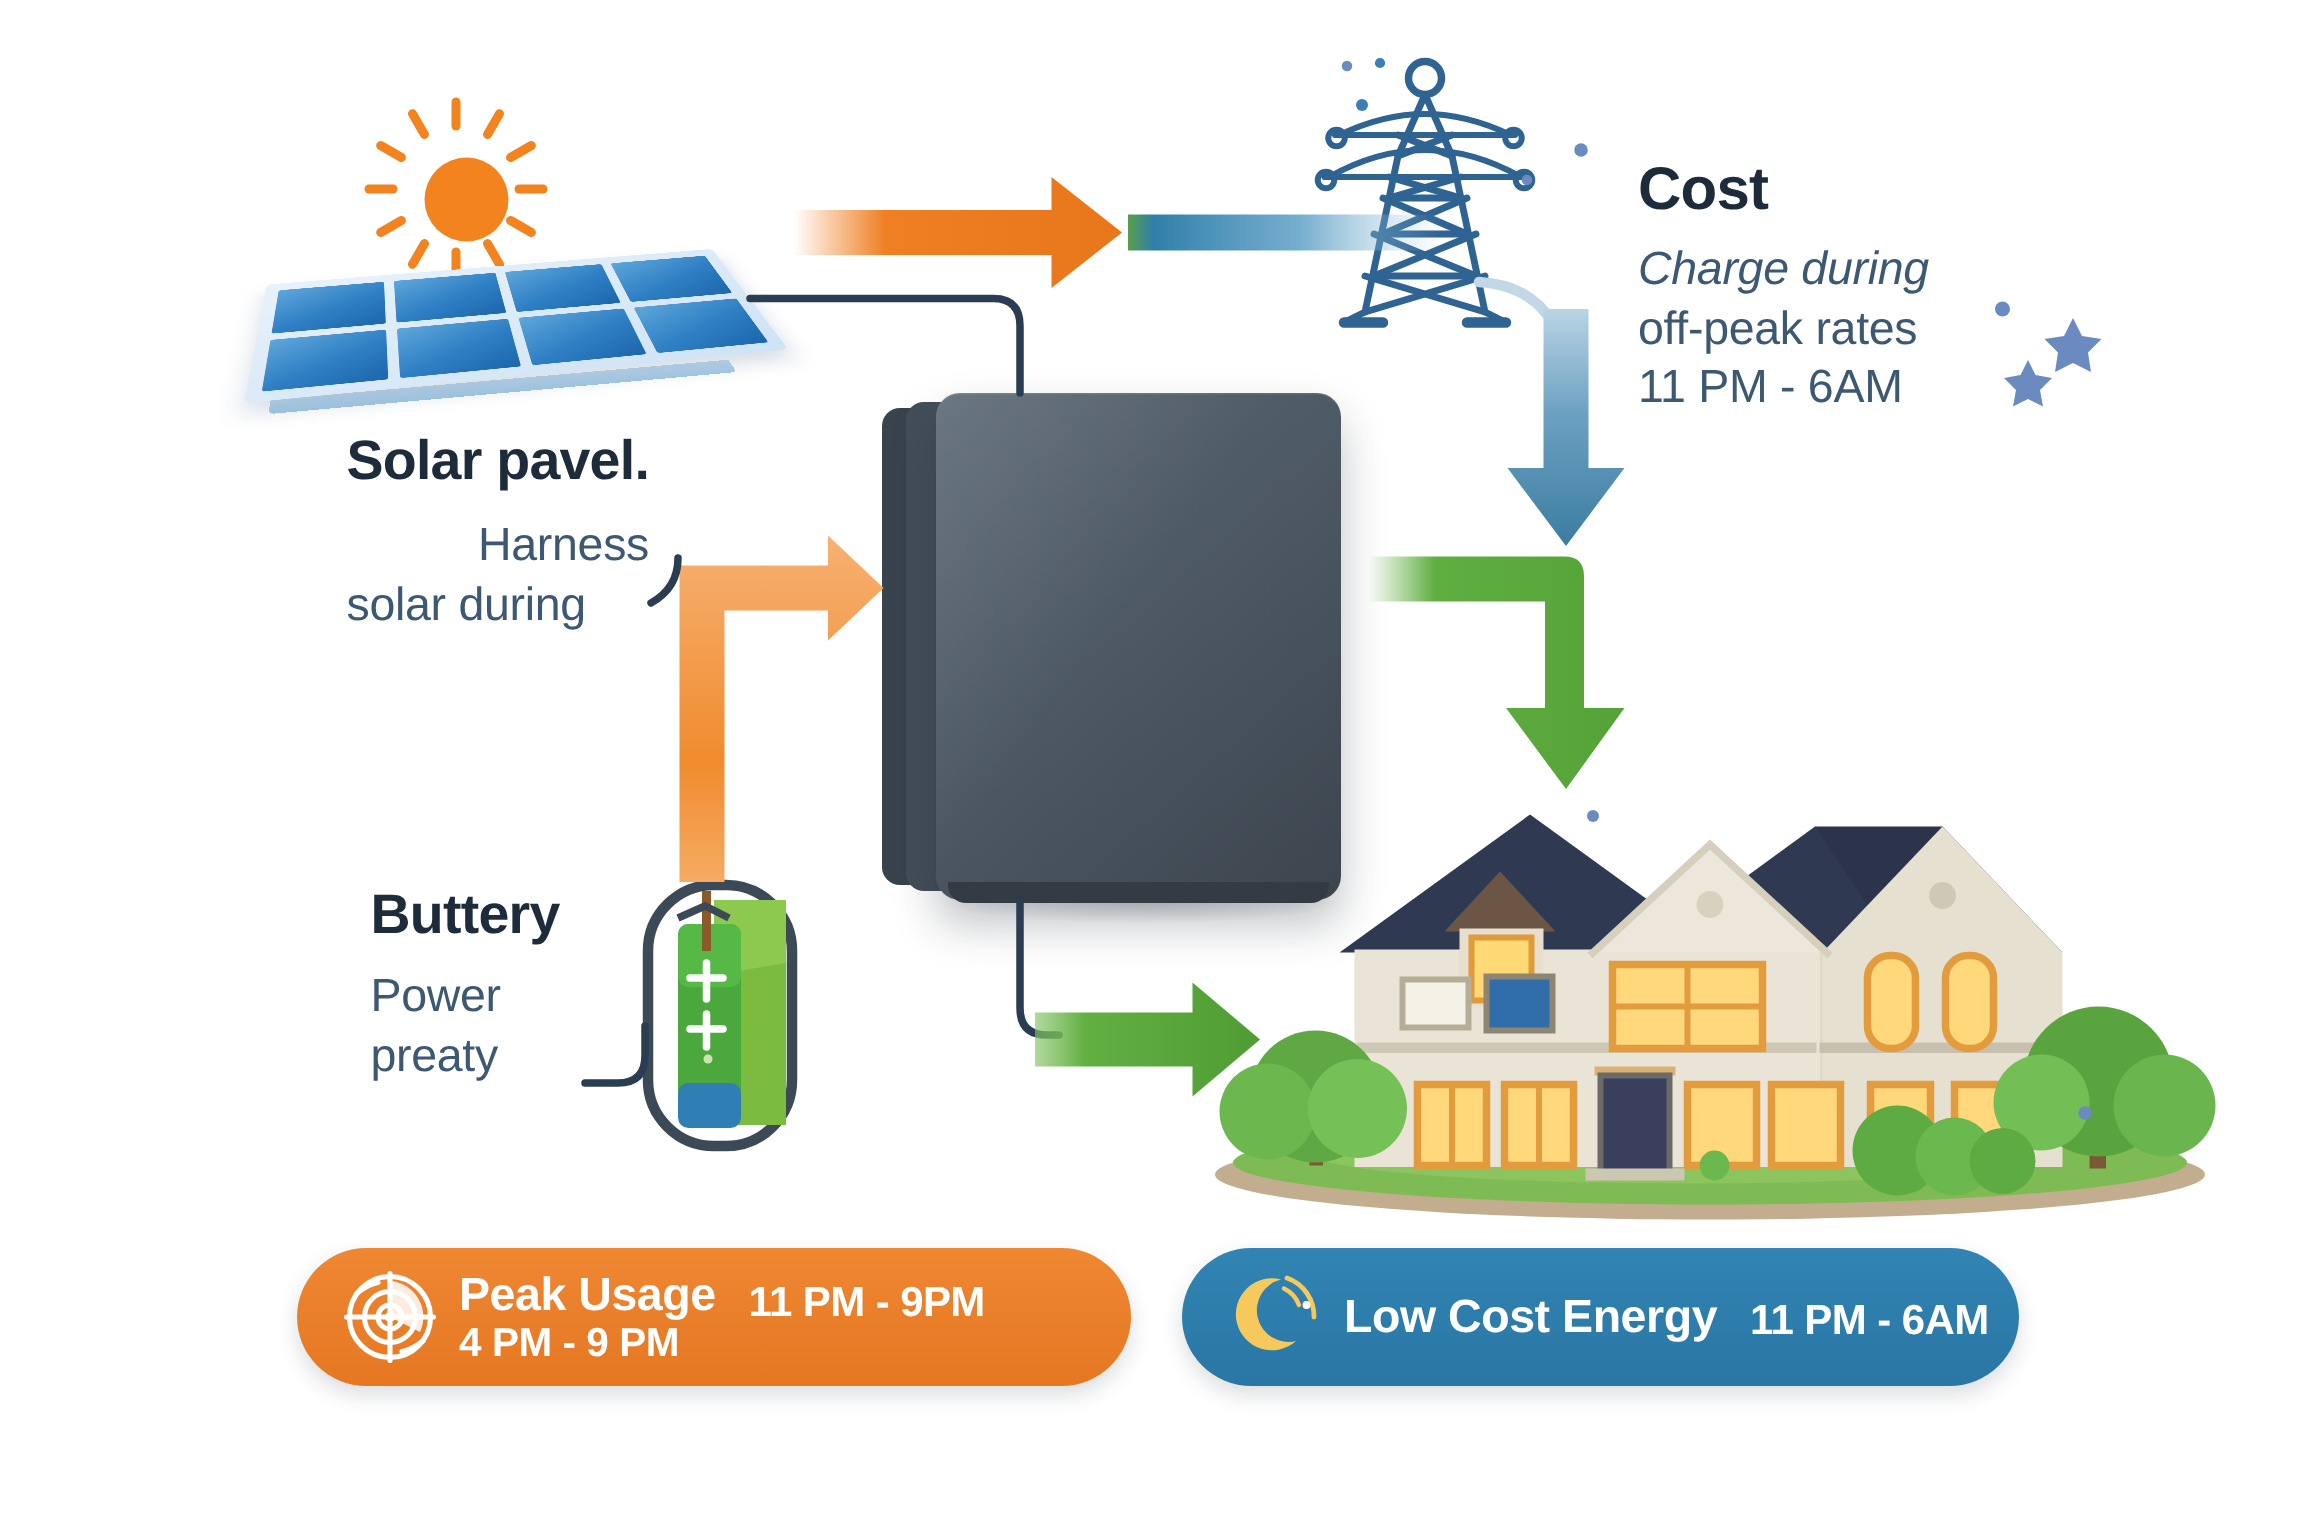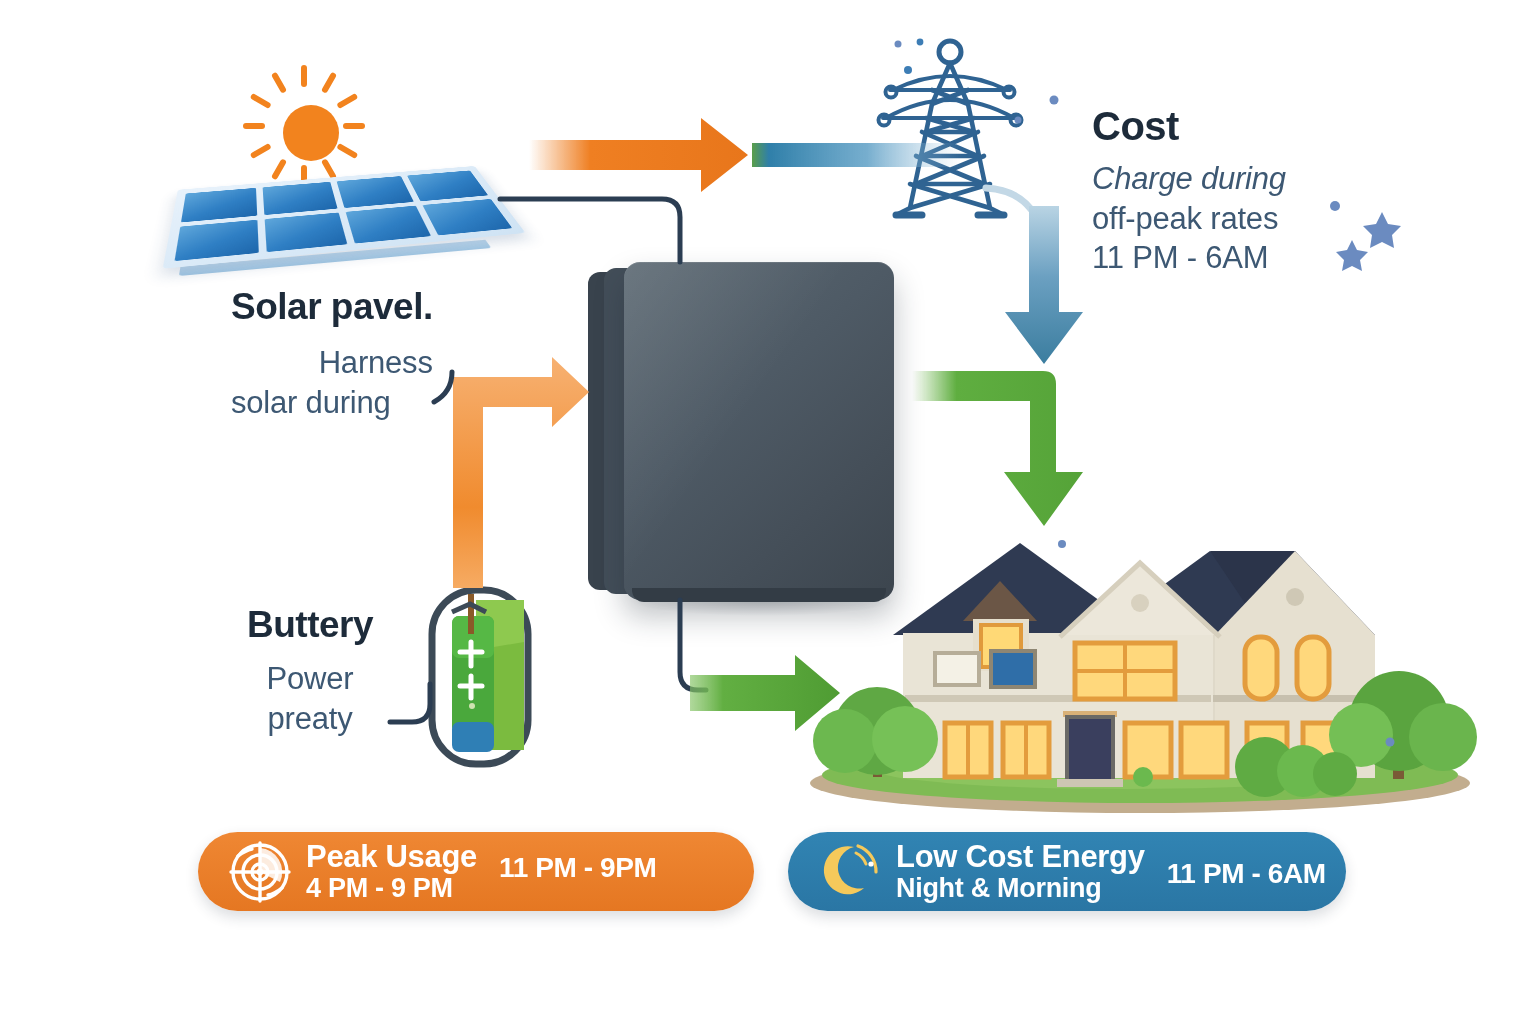--- a/index.html
+++ b/index.html
@@ -17,21 +17,21 @@
   .label-title {
     font-size:37px; font-weight:bold; color:#1d2b3a;
     letter-spacing:-0.5px; line-height:1.05;
   }
   .label-sub {
     font-size:31px; color:#3d5873; line-height:1.28;
     letter-spacing:-0.2px; font-weight:400;
   }
 
   #solar-label { left:231px; top:288px; }
-  #battery-label { left:247px; top:606px;text-align:center; }
+  #battery-label { left:247px; top:591px; }
   #grid-label { left:1092px; top:105px; }
   #grid-label .label-title { font-size:40px; }
 
   
   #sun-group { position:absolute; left:240px; top:62px; width:128px; height:128px; }
   #sun-core {
     position:absolute; left:43px; top:43px; width:56px; height:56px;
     border-radius:50%; background:#f2831e;
   }
   .sun-ray {
@@ -95,21 +95,21 @@
   #cell-icon { position:absolute; left:424px; top:582px; width:112px; height:190px; }
 
   
   #house { position:absolute; left:795px; top:525px; width:690px; height:290px; }
 
   
   .svg-layer { position:absolute; left:0; top:0; width:1536px; height:1024px; pointer-events:none; }
 
   
   .pill {
-    position:absolute; height:79px; border-radius:46px;
+    position:absolute; height:92px; border-radius:46px;
     display:flex; align-items:center; padding:0 26px;
     box-shadow:0 6px 14px rgba(30,45,60,.16);
   }
   #pill-peak { left:198px; top:832px; width:556px; background:linear-gradient(180deg,#ef8733 0%,#e57722 100%); }
   #pill-low  { left:788px; top:832px; width:558px; background:linear-gradient(180deg,#3184b3 0%,#2a76a4 100%); }
   .pill-icon { width:72px; height:72px; flex:0 0 72px; margin-right:10px; }
   .pill-text { display:flex; flex-direction:column; justify-content:center; }
   .pill-main { font-size:31px; font-weight:bold; color:#ffffff; line-height:1.08; letter-spacing:-0.3px; white-space:nowrap; }
   .pill-sub  { font-size:27px; font-weight:bold; color:#ffffff; line-height:1.12; letter-spacing:-0.3px; white-space:nowrap; }
   .pill-time {
@@ -405,18 +405,17 @@
     <div class="pill-icon">
       <svg viewBox="0 0 72 72" width="72" height="72">
         <path d="M50 52 A24 24 0 1 1 40 11 A19 19 0 0 0 50 52 Z" fill="#f5c95b"></path>
         <path d="M44 10 A27 27 0 0 1 62 36" fill="none" stroke="#f5c95b" stroke-width="3.2" stroke-linecap="round"></path>
         <path d="M42 17 A20 20 0 0 1 52 28" fill="none" stroke="#f5c95b" stroke-width="3" stroke-linecap="round"></path>
         <circle cx="57" cy="28" r="2.6" fill="#ffffff"></circle>
       </svg>
     </div>
     <div class="pill-text">
       <div class="pill-main">Low Cost Energy</div>
-      <div class="pill-sub">Night &amp; Morning</div>
     </div>
     <div class="pill-time">11 PM - 6AM</div>
   </div>
 
 </div>
 
 </body></html>

